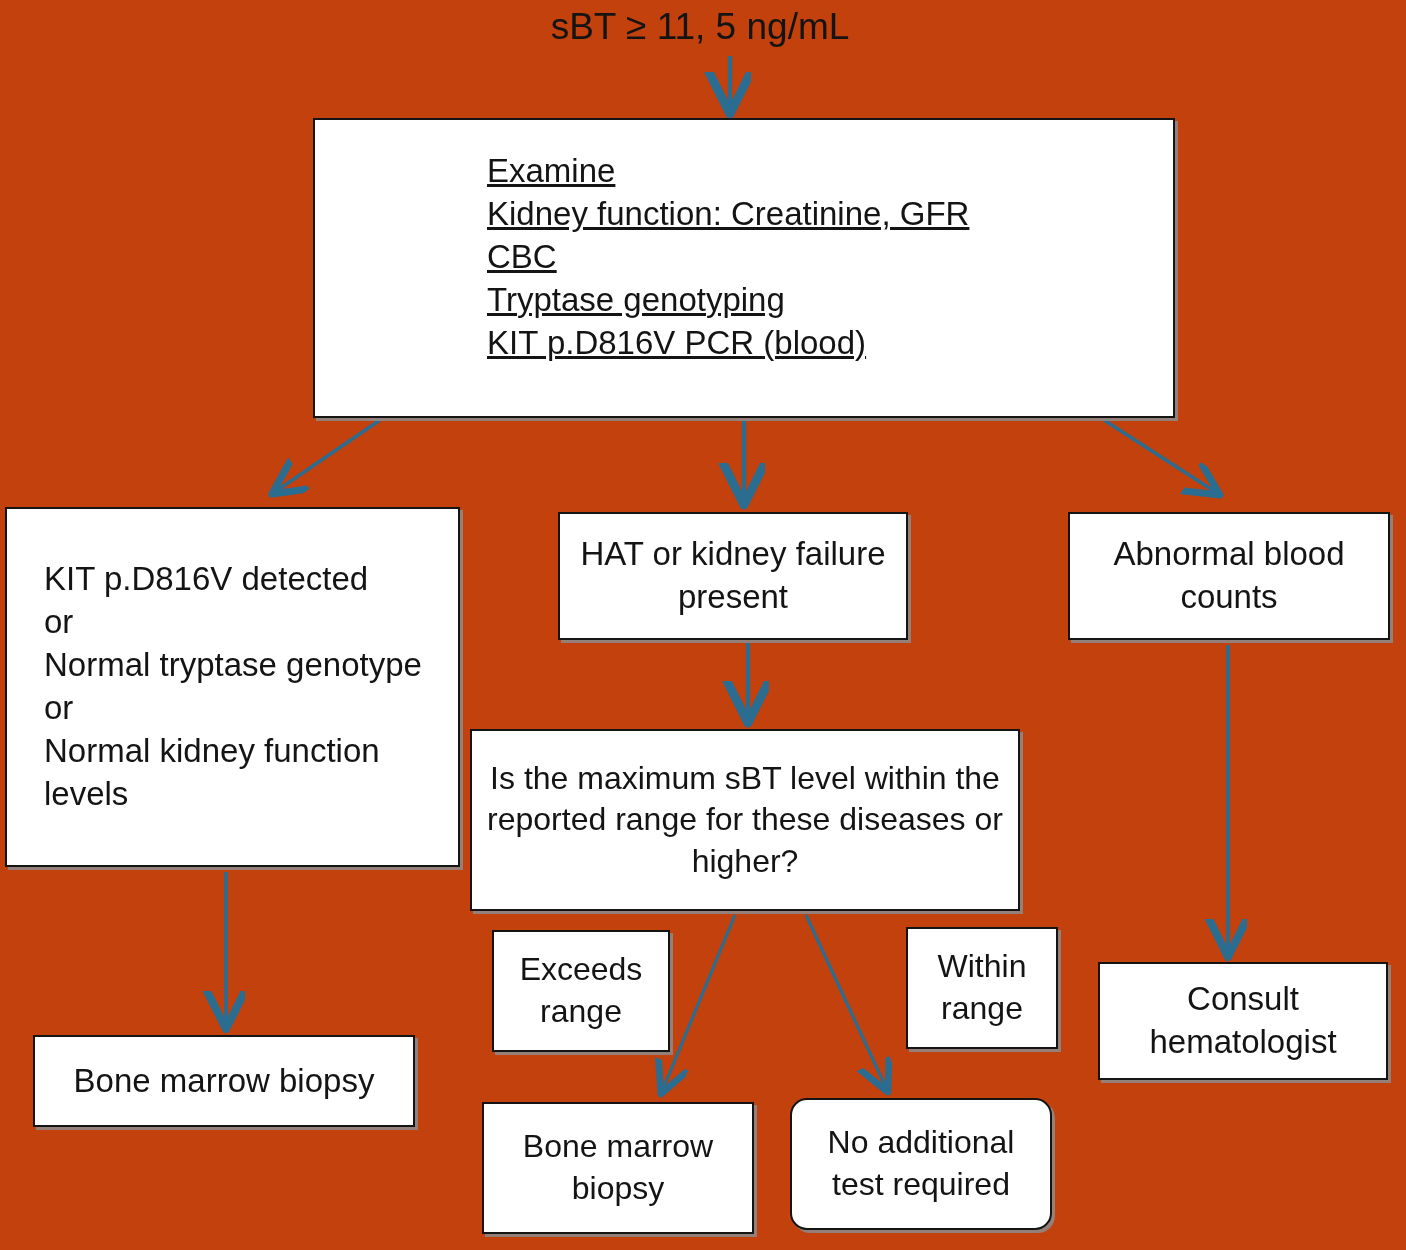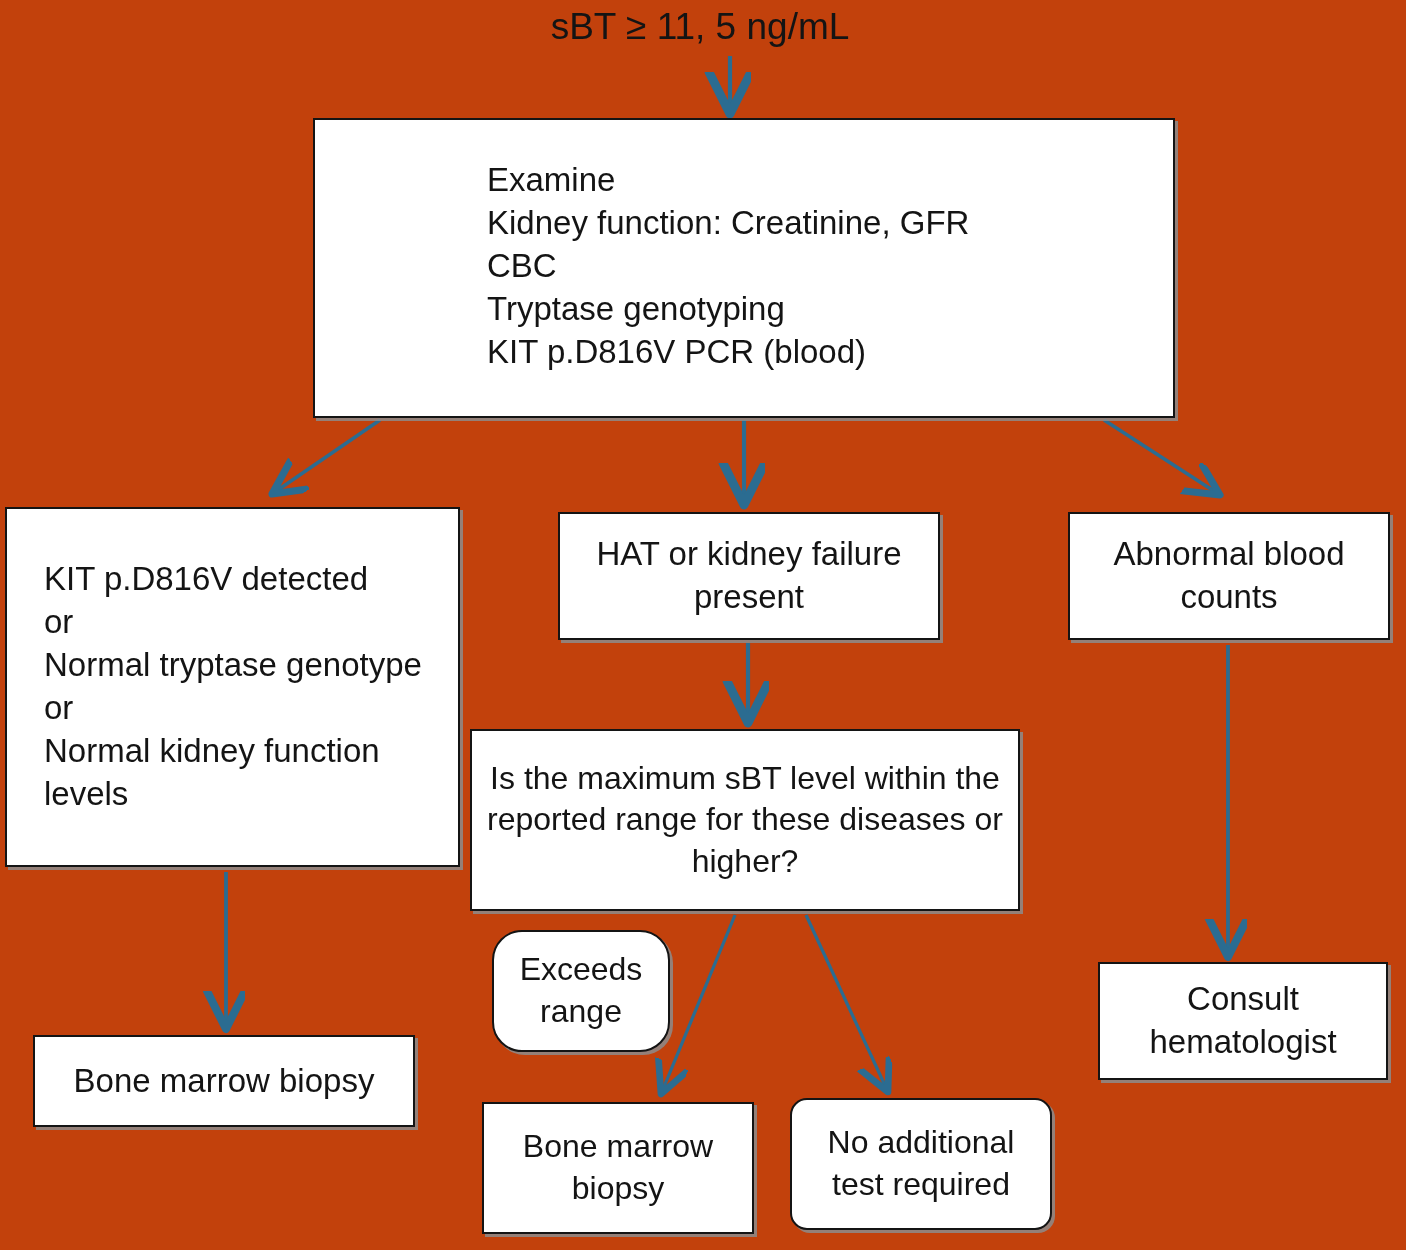--- a/index.html
+++ b/index.html
@@ -51,37 +51,37 @@
     color: #141414;
     z-index: 2;
   }
 
   
   #title-label      { left: 430px; top: 6px;  width: 540px; font-size: 37px; }
 
   #node-examine     { left: 313px; top: 118px; width: 862px; height: 300px;
                       justify-content: flex-start; align-items: flex-start;
                       font-size: 33px; }
-  #node-examine .txt { text-align: left; padding: 39px 0 0 172px; }
+  #node-examine .txt { text-align: left; padding: 30px 0 0 172px; text-decoration: underline; }
 
   #node-kit         { left: 5px;   top: 507px; width: 455px; height: 360px;
                       font-size: 33px; justify-content: flex-start; padding-left: 15px; }
   #node-kit .txt    { text-align: left; padding-left: 22px; }
 
-  #node-hat         { left: 558px; top: 512px; width: 382px; height: 128px;
+  #node-hat         { left: 558px; top: 512px; width: 350px; height: 128px;
                       font-size: 33px; }
 
   #node-abnormal    { left: 1068px; top: 512px; width: 322px; height: 128px;
                       font-size: 33px; }
 
   #node-question    { left: 470px; top: 729px; width: 550px; height: 182px;
                       font-size: 32px; }
 
   #node-exceeds     { left: 492px; top: 930px; width: 178px; height: 122px;
-                      font-size: 32px; border-radius: 30px; }
+                      font-size: 32px; }
 
   #node-within      { left: 906px; top: 927px; width: 152px; height: 122px;
                       font-size: 32px; }
 
   #node-bmb-left    { left: 33px;  top: 1035px; width: 382px; height: 92px;
                       font-size: 33px; }
 
   #node-bmb-mid     { left: 482px; top: 1102px; width: 272px; height: 132px;
                       font-size: 32px; }
 
@@ -150,20 +150,23 @@
   </div>
 
   <div class="node" id="node-abnormal">
     <span class="txt">Abnormal blood counts</span>
   </div>
 
   <div class="node" id="node-exceeds">
     <span class="txt">Exceeds range</span>
   </div>
 
+  <div class="node" id="node-within">
+    <span class="txt">Within range</span>
+  </div>
 
   <div class="node" id="node-bmb-left">
     <span class="txt">Bone marrow biopsy</span>
   </div>
 
   <div class="node" id="node-bmb-mid">
     <span class="txt">Bone marrow biopsy</span>
   </div>
 
   <div class="node" id="node-noadd">

